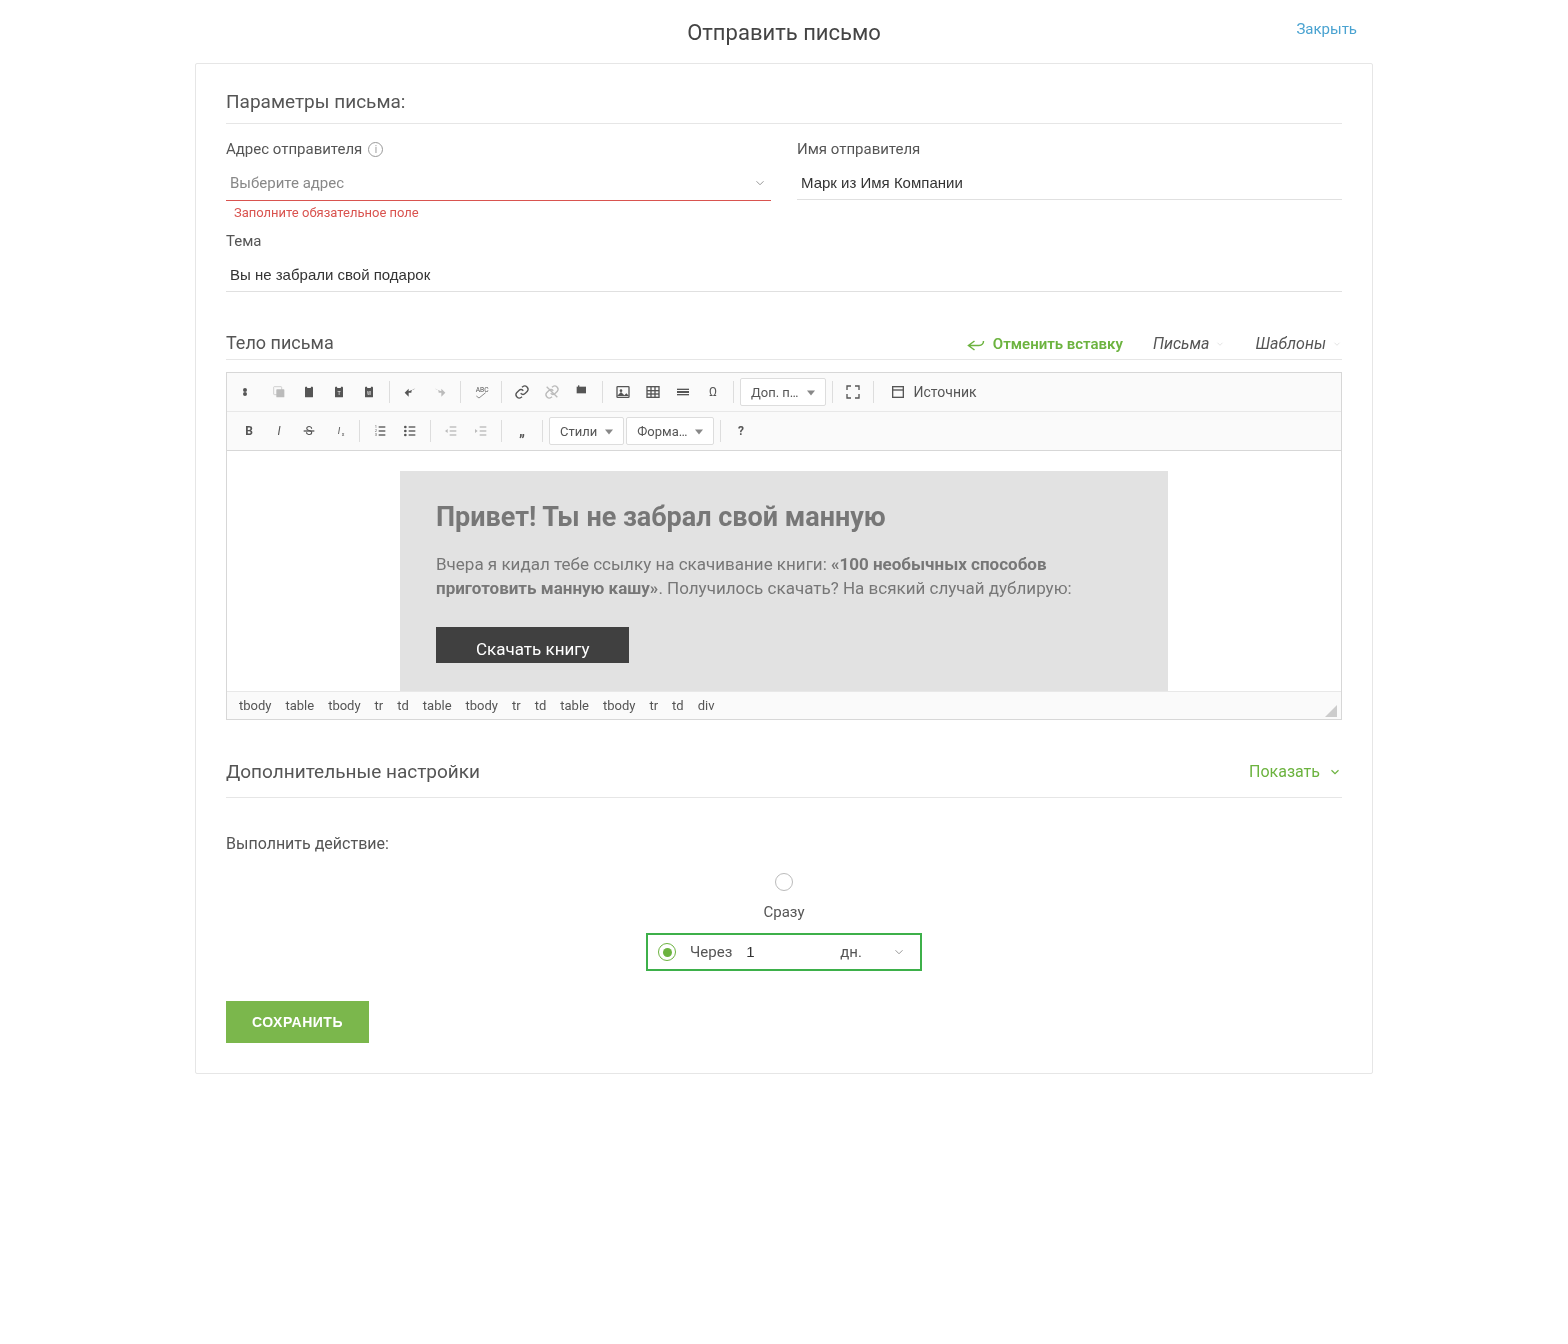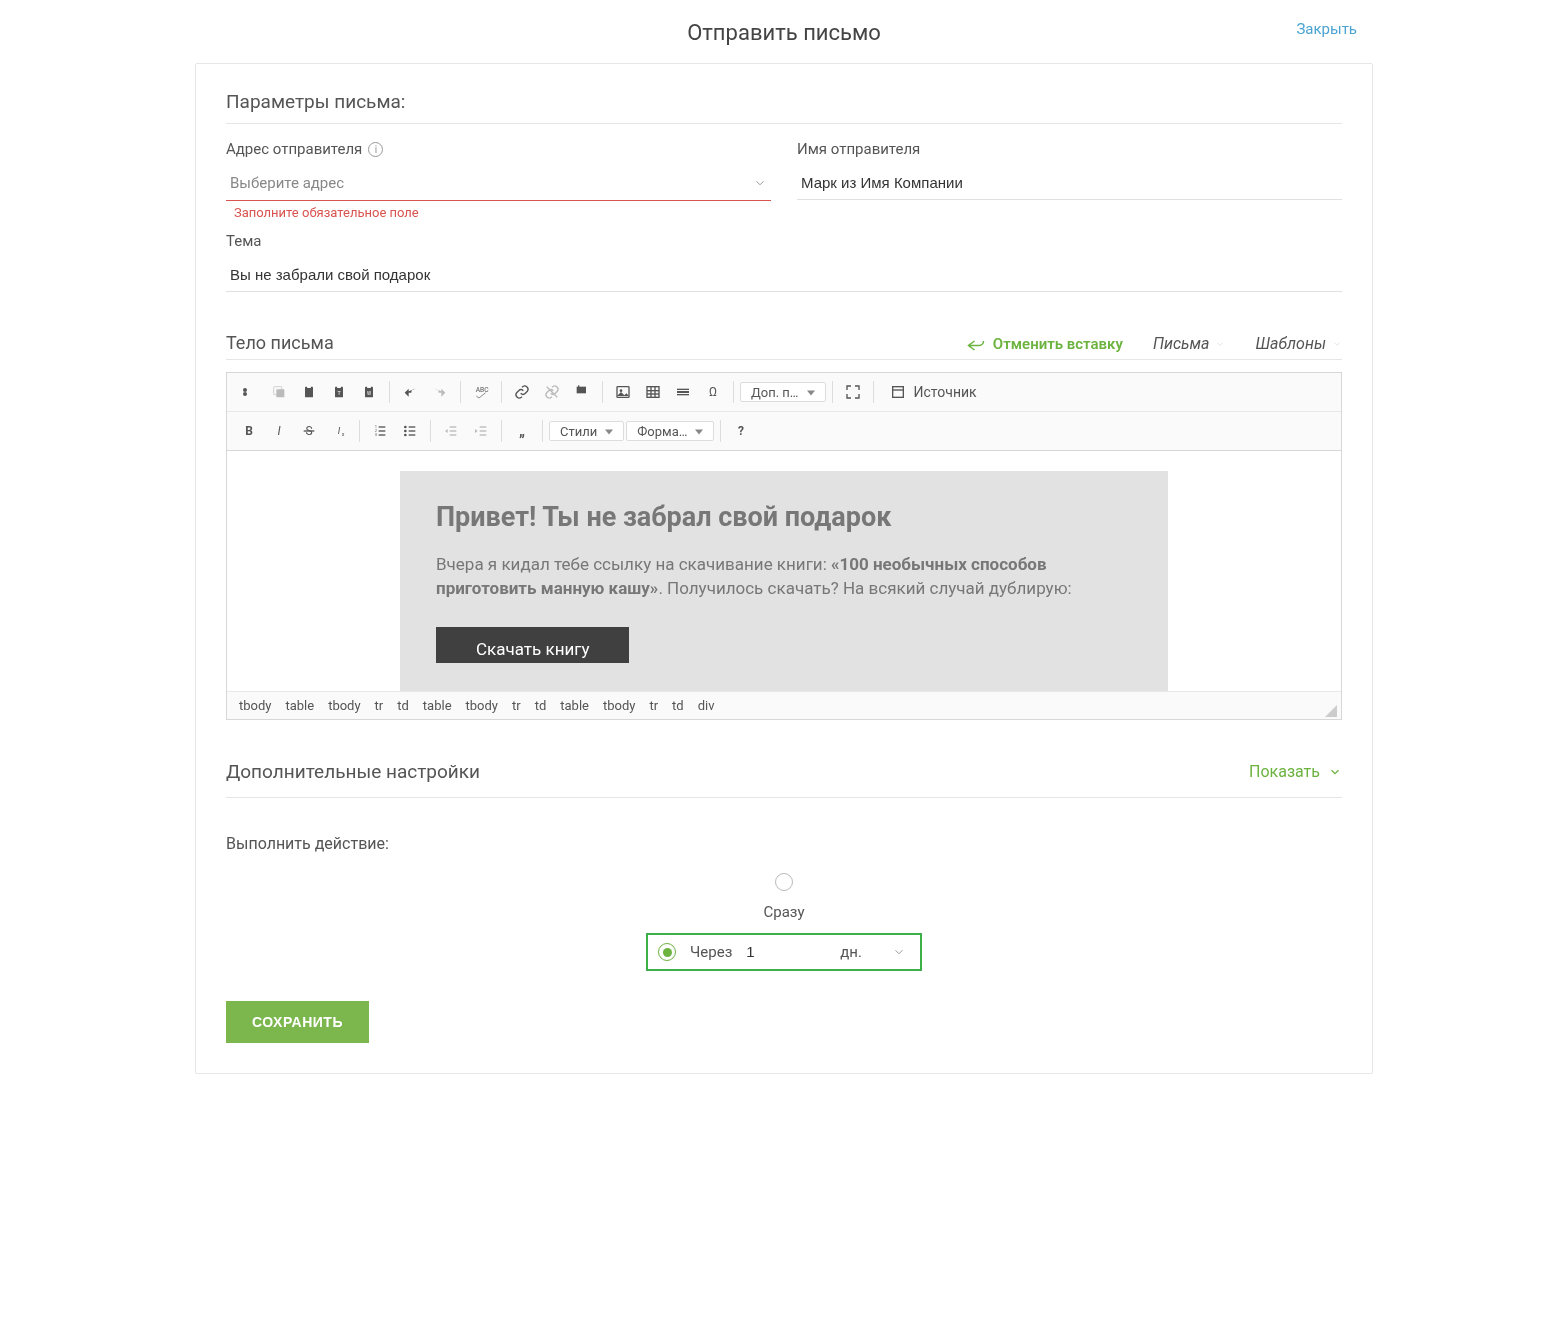--- a/index.html
+++ b/index.html
@@ -30,21 +30,21 @@
 .dd-link { color: #555; font-size: 16px; display: inline-flex; align-items: flex-end; gap: 6px; cursor: pointer; font-style: italic; }
 .dd-link .sm-chev svg { width: 10px; height: 10px; stroke: #bbb; }
 .editor-frame { border: 1px solid #d7d7d7; margin-top: 12px; }
 .toolbar { background: #fafafa; border-bottom: 1px solid #d7d7d7; }
 .toolbar-row { display: flex; align-items: center; padding: 5px 8px; gap: 2px; flex-wrap: wrap; border-bottom: 1px solid #e8e8e8; }
 .toolbar-row:last-child { border-bottom: none; }
 .tbtn { width: 28px; height: 28px; display: inline-flex; align-items: center; justify-content: center; cursor: pointer; color: #555; border-radius: 2px; }
 .tbtn svg { width: 16px; height: 16px; fill: #555; }
 .tbtn.dis svg { fill: #bbb; }
 .tsep { width: 1px; height: 22px; background: #ddd; margin: 0 4px; }
-.tcombo { display: inline-flex; align-items: center; gap: 8px; padding: 0 10px; height: 20px; cursor: pointer; color: #555; font-size: 13px; border: 1px solid #ddd; background: #fff; border-radius: 2px; }
+.tcombo { display: inline-flex; align-items: center; gap: 8px; padding: 0 10px; height: 28px; cursor: pointer; color: #555; font-size: 13px; border: 1px solid #ddd; background: #fff; border-radius: 2px; }
 .tcombo .cv svg { width: 8px; height: 8px; fill: #888; }
 .src-btn { display: inline-flex; align-items: center; gap: 8px; padding: 0 10px; height: 28px; cursor: pointer; color: #555; font-size: 14px; }
 .editor-content { height: 240px; overflow: auto; background: #fff; padding: 20px 0 0; display: flex; justify-content: center; }
 .mail-block { width: 768px; background: #e2e2e2; padding: 30px 36px; }
 .mail-h1 { font-size: 27px; font-weight: 700; color: #777; margin-bottom: 20px; }
 .mail-p { font-size: 17px; color: #777; line-height: 1.4; }
 .mail-p b { font-weight: 700; }
 .mail-btn { display: inline-block; background: #404040; color: #fff; padding: 12px 40px 4px; font-size: 17px; margin-top: 26px; }
 .pathbar { display: flex; align-items: center; gap: 14px; padding: 6px 12px; font-size: 13px; color: #555; border-top: 1px solid #e8e8e8; position: relative; background: #fafafa; }
 .resize-grip { position: absolute; right: 4px; bottom: 2px; width: 0; height: 0; border-style: solid; border-width: 0 0 12px 12px; border-color: transparent transparent #ccc transparent; }
@@ -328,21 +328,21 @@
           <span class="tsep"></span>
           <span class="tbtn">
               <svg viewBox="0 0 24 24">
                 <text x="12" y="18" font-size="18" font-weight="bold" text-anchor="middle">?</text>
               </svg>
             </span>
         </div>
       </div>
       <div class="editor-content">
         <div class="mail-block">
-          <div class="mail-h1">Привет! Ты не забрал свой подарок</div>
+          <div class="mail-h1">Привет! Ты не забрал свой манную</div>
           <div class="mail-p">
             <span>Вчера я кидал тебе ссылку на скачивание книги: </span><b>«100 необычных способов приготовить манную кашу»</b><span>. Получилось скачать? На всякий случай дублирую:</span>
           </div>
           <div class="mail-btn">Скачать книгу</div>
         </div>
       </div>
       <div class="pathbar">
         <span>tbody</span>
         <span>table</span>
         <span>tbody</span>

